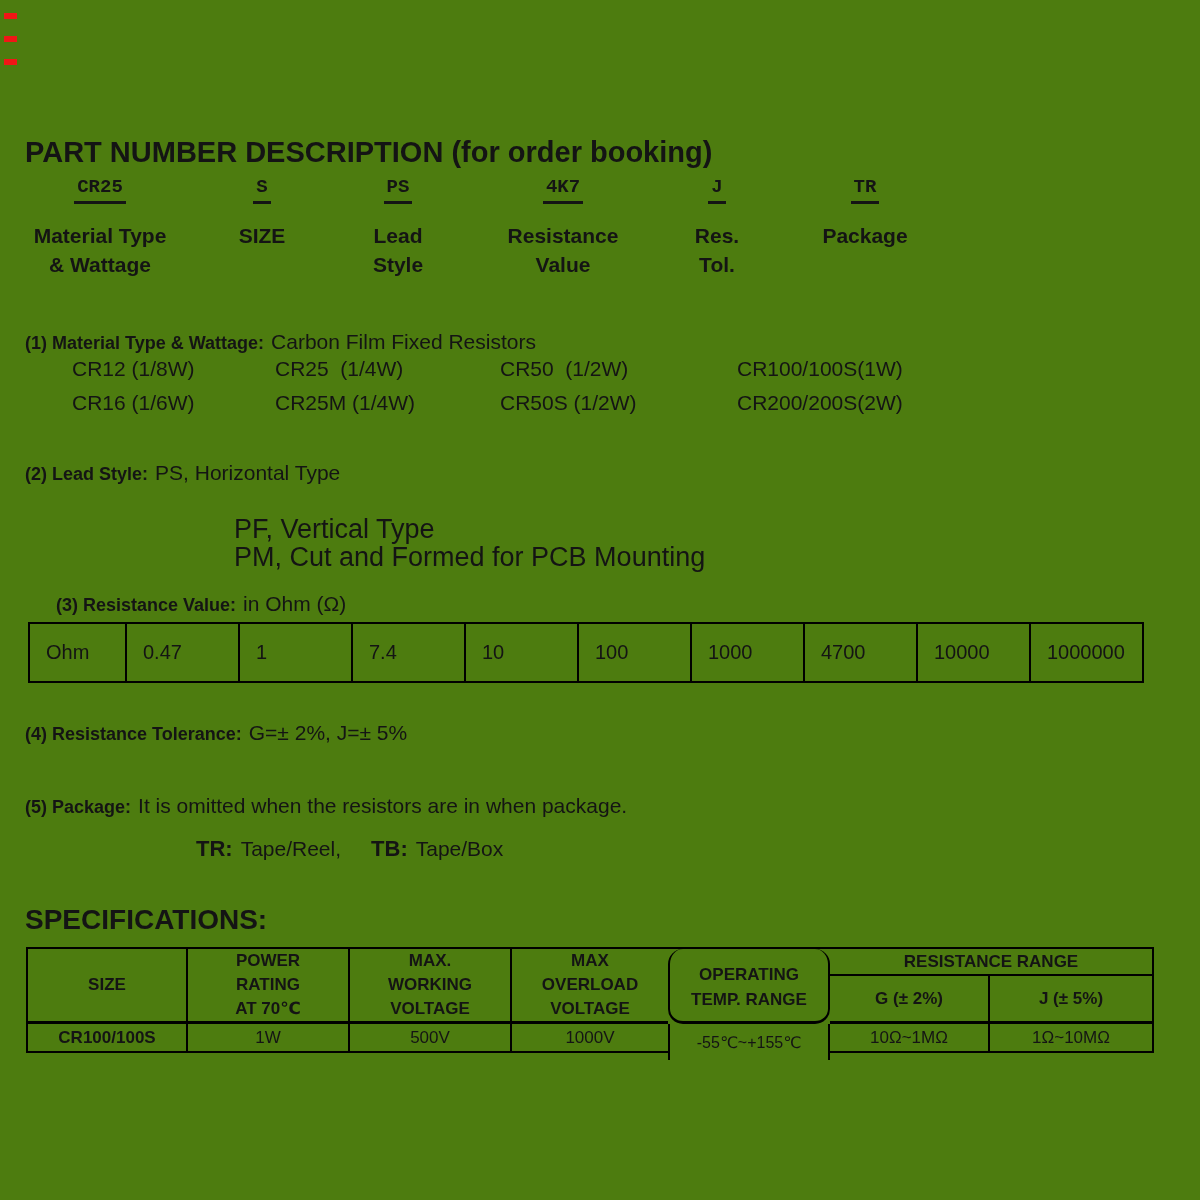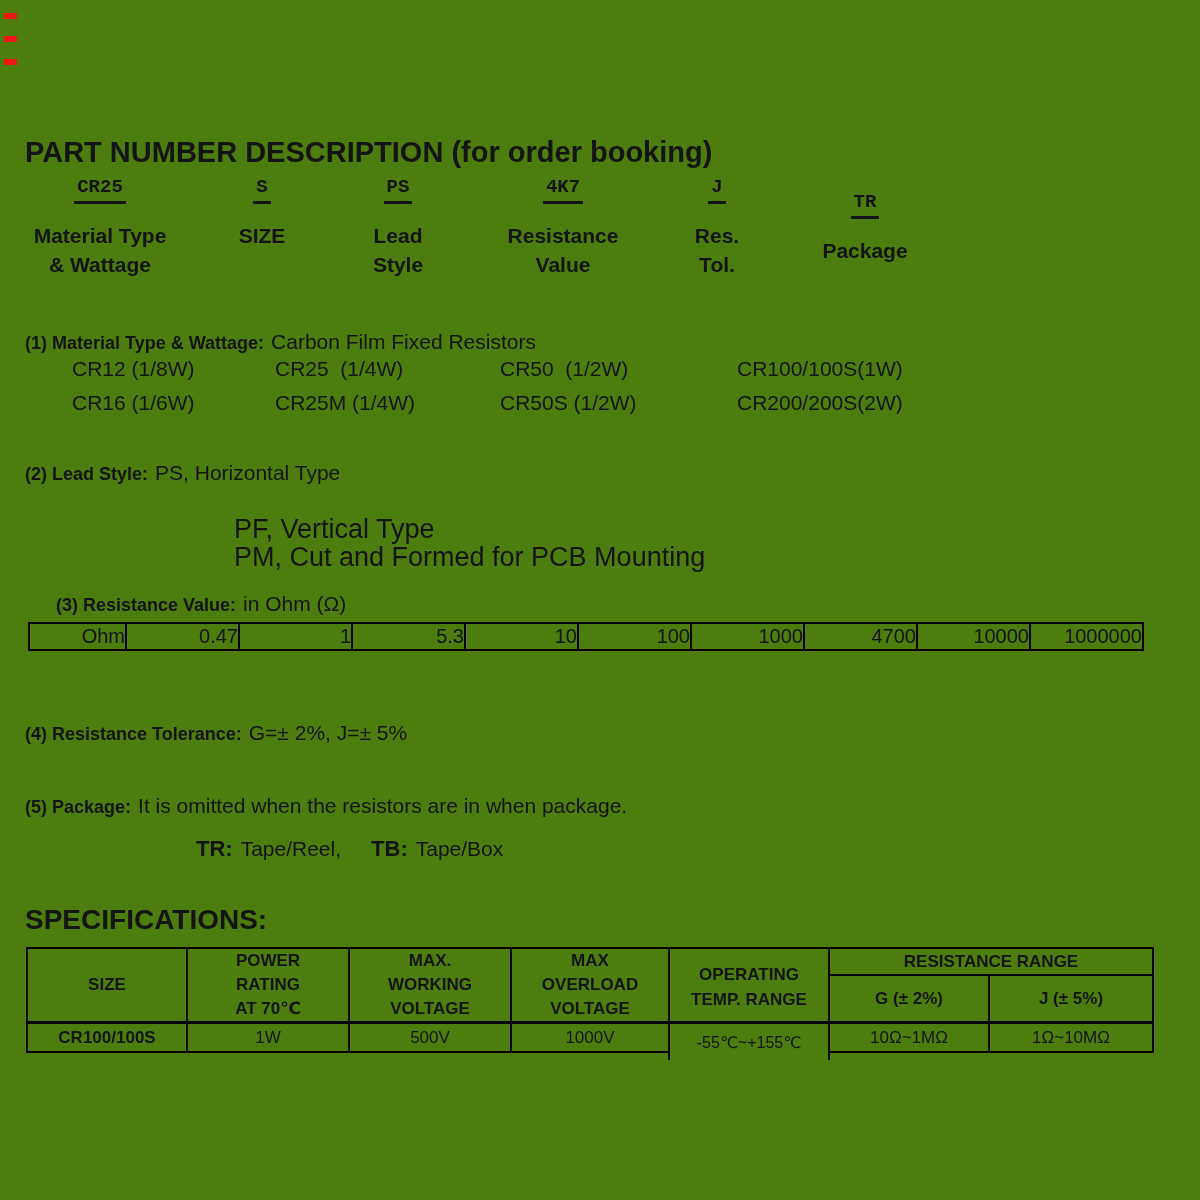--- a/index.html
+++ b/index.html
@@ -23,21 +23,21 @@
     font-size: 29px; font-weight: bold; white-space: nowrap;
   }
 
   
   .pn-cell { position: absolute; text-align: center; }
   .pnc1 { left: 25px;  width: 150px; }
   .pnc2 { left: 192px; width: 140px; }
   .pnc3 { left: 328px; width: 140px; }
   .pnc4 { left: 488px; width: 150px; }
   .pnc5 { left: 647px; width: 140px; }
-  .pnc6 { left: 795px; width: 140px; margin-top: 15px; }
+  .pnc6 { left: 795px; width: 140px; }
   .pn-codes-row .pn-cell { top: 176px; font-size: 19px; font-weight: bold; font-family: Liberation Mono, monospace; }
   .pn-code { display: inline-block; border-bottom: 3px solid #141414; padding: 0 3px 3px 3px; }
   .pn-labels-row .pn-cell { top: 221px; font-size: 21px; font-weight: bold; line-height: 29px; }
 
   
   .sec { position: absolute; left: 25px; white-space: nowrap; }
   .sec-h { font-size: 18px; font-weight: bold; margin-right: 7px; }
   .sec-t { font-size: 21px; }
 
   #sec1-head { top: 330px; }
@@ -52,21 +52,21 @@
 
   #sec3-head { top: 592px; margin-left: 31px; }
   #res-table {
     position: absolute; left: 28px; top: 622px;
     border-collapse: collapse; table-layout: fixed; width: 1114px;
     font-size: 20px;
   }
   #res-table td {
     border: 2px solid #000;
     height: 25px; line-height: 25px;
-    text-align: right; padding: 0; overflow: hidden;
+    text-align: left; padding: 16px; overflow: hidden;
   }
 
   #sec4-head { top: 721px; }
   #sec5-head { top: 794px; }
   #sec5-pkg { position: absolute; left: 196px; top: 836px; font-size: 21px; white-space: nowrap; }
   #sec5-pkg .plabel { font-weight: bold; font-size: 22px; }
   #sec5-pkg .pval { margin-left: 8px; }
   #sec5-pkg .gap { margin-right: 30px; }
 
   #spec-head { position: absolute; left: 25px; top: 904px; font-size: 28px; font-weight: bold; }
@@ -84,21 +84,21 @@
     display: flex; flex-direction: column;
     align-items: center; justify-content: center;
     text-align: center; box-sizing: border-box; background: transparent;
   }
   .hcell { font-weight: bold; line-height: 24px; }
   .h-type  { grid-column: 1; grid-row: 1 / 3; border-right: 2px solid #000; border-bottom: 3px solid #000; }
   .h-power { grid-column: 2; grid-row: 1 / 3; border-right: 2px solid #000; border-bottom: 3px solid #000; }
   .h-work  { grid-column: 3; grid-row: 1 / 3; border-right: 2px solid #000; border-bottom: 3px solid #000; }
   .h-over  { grid-column: 4; grid-row: 1 / 3; border-bottom: 3px solid #000; }
   .h-temp  { grid-column: 5; grid-row: 1 / 3; border-left: 2px solid #000; border-right: 2px solid #000;
-             border-bottom: 3px solid #000; justify-content: flex-start; padding-top: 4px; line-height: 25px; }
+             border-bottom: 3px solid #000; justify-content: flex-start; padding-top: 4px; line-height: 25px; border-radius: 15px; }
   .h-rr    { grid-column: 6 / 8; grid-row: 1; border-bottom: 2px solid #000; }
   .h-g     { grid-column: 6; grid-row: 2; border-right: 2px solid #000; border-bottom: 3px solid #000; }
   .h-j     { grid-column: 7; grid-row: 2; border-bottom: 3px solid #000; }
   .dcell   { grid-row: 3; border-bottom: 2px solid #000; }
   .d1 { grid-column: 1; border-right: 2px solid #000; font-weight: bold; }
   .d2 { grid-column: 2; border-right: 2px solid #000; }
   .d3 { grid-column: 3; border-right: 2px solid #000; }
   .d4 { grid-column: 4; }
   .d5 { grid-column: 5; border-left: 2px solid #000; border-right: 2px solid #000;
         border-bottom: none; height: 36px; font-size: 16px; z-index: 2; }
@@ -186,21 +186,21 @@
         <col style="width:113px">
         <col style="width:113px">
         <col style="width:113px">
         <col style="width:113px">
     </colgroup>
     <tbody>
         <tr>
       <td>Ohm</td>
       <td>0.47</td>
       <td>1</td>
-      <td>5.3</td>
+      <td>7.4</td>
       <td>10</td>
       <td>100</td>
       <td>1000</td>
       <td>4700</td>
       <td>10000</td>
       <td>1000000</td>
     </tr>
   </tbody>
     </table>
 

